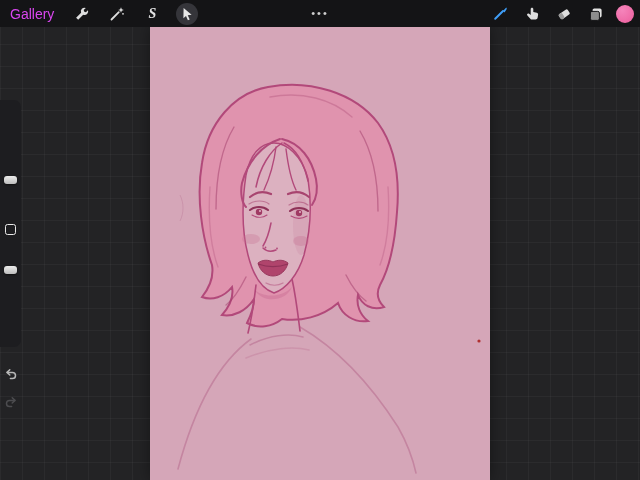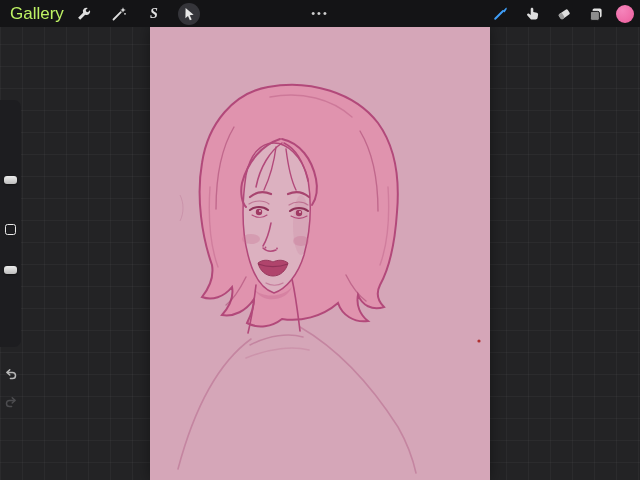--- a/index.html
+++ b/index.html
@@ -18,21 +18,21 @@
       linear-gradient(90deg, rgba(255,255,255,0.035) 1px, transparent 1px);
     background-size:22px 22px;
   }
 
   
   .topbar{
     position:absolute;top:0;left:0;width:640px;height:27px;
     background:var(--topbar_bg,#141416);z-index:30;display:flex;align-items:center;
     padding-left:10px;
   }
-  .gallery-label{font-size:17px;color:#bef264;margin-right:8px;cursor:pointer;}
+  .gallery-label{font-size:14px;color:#d946ef;margin-right:16px;cursor:pointer;}
   .left-tools{display:flex;align-items:center;gap:11px;}
   .tbtn{width:24px;height:27px;display:flex;align-items:center;justify-content:center;
         background:none;border:none;padding:0;cursor:pointer;position:relative;}
   .tbtn svg{display:block;}
   .sel-glyph{font-family:"Liberation Serif", serif;font-style:italic;font-weight:700;
              font-size:14px;color:#e3e3e3;line-height:1;}
   .cursor-bg{position:absolute;width:22px;height:22px;border-radius:50%;
              background:#35353a;left:1px;top:2.5px;}
   .menu-dots{position:absolute;left:50%;transform:translateX(-50%);top:0;height:27px;
              line-height:27px;color:#cfcfcf;font-size:11px;letter-spacing:2px;cursor:pointer;}

